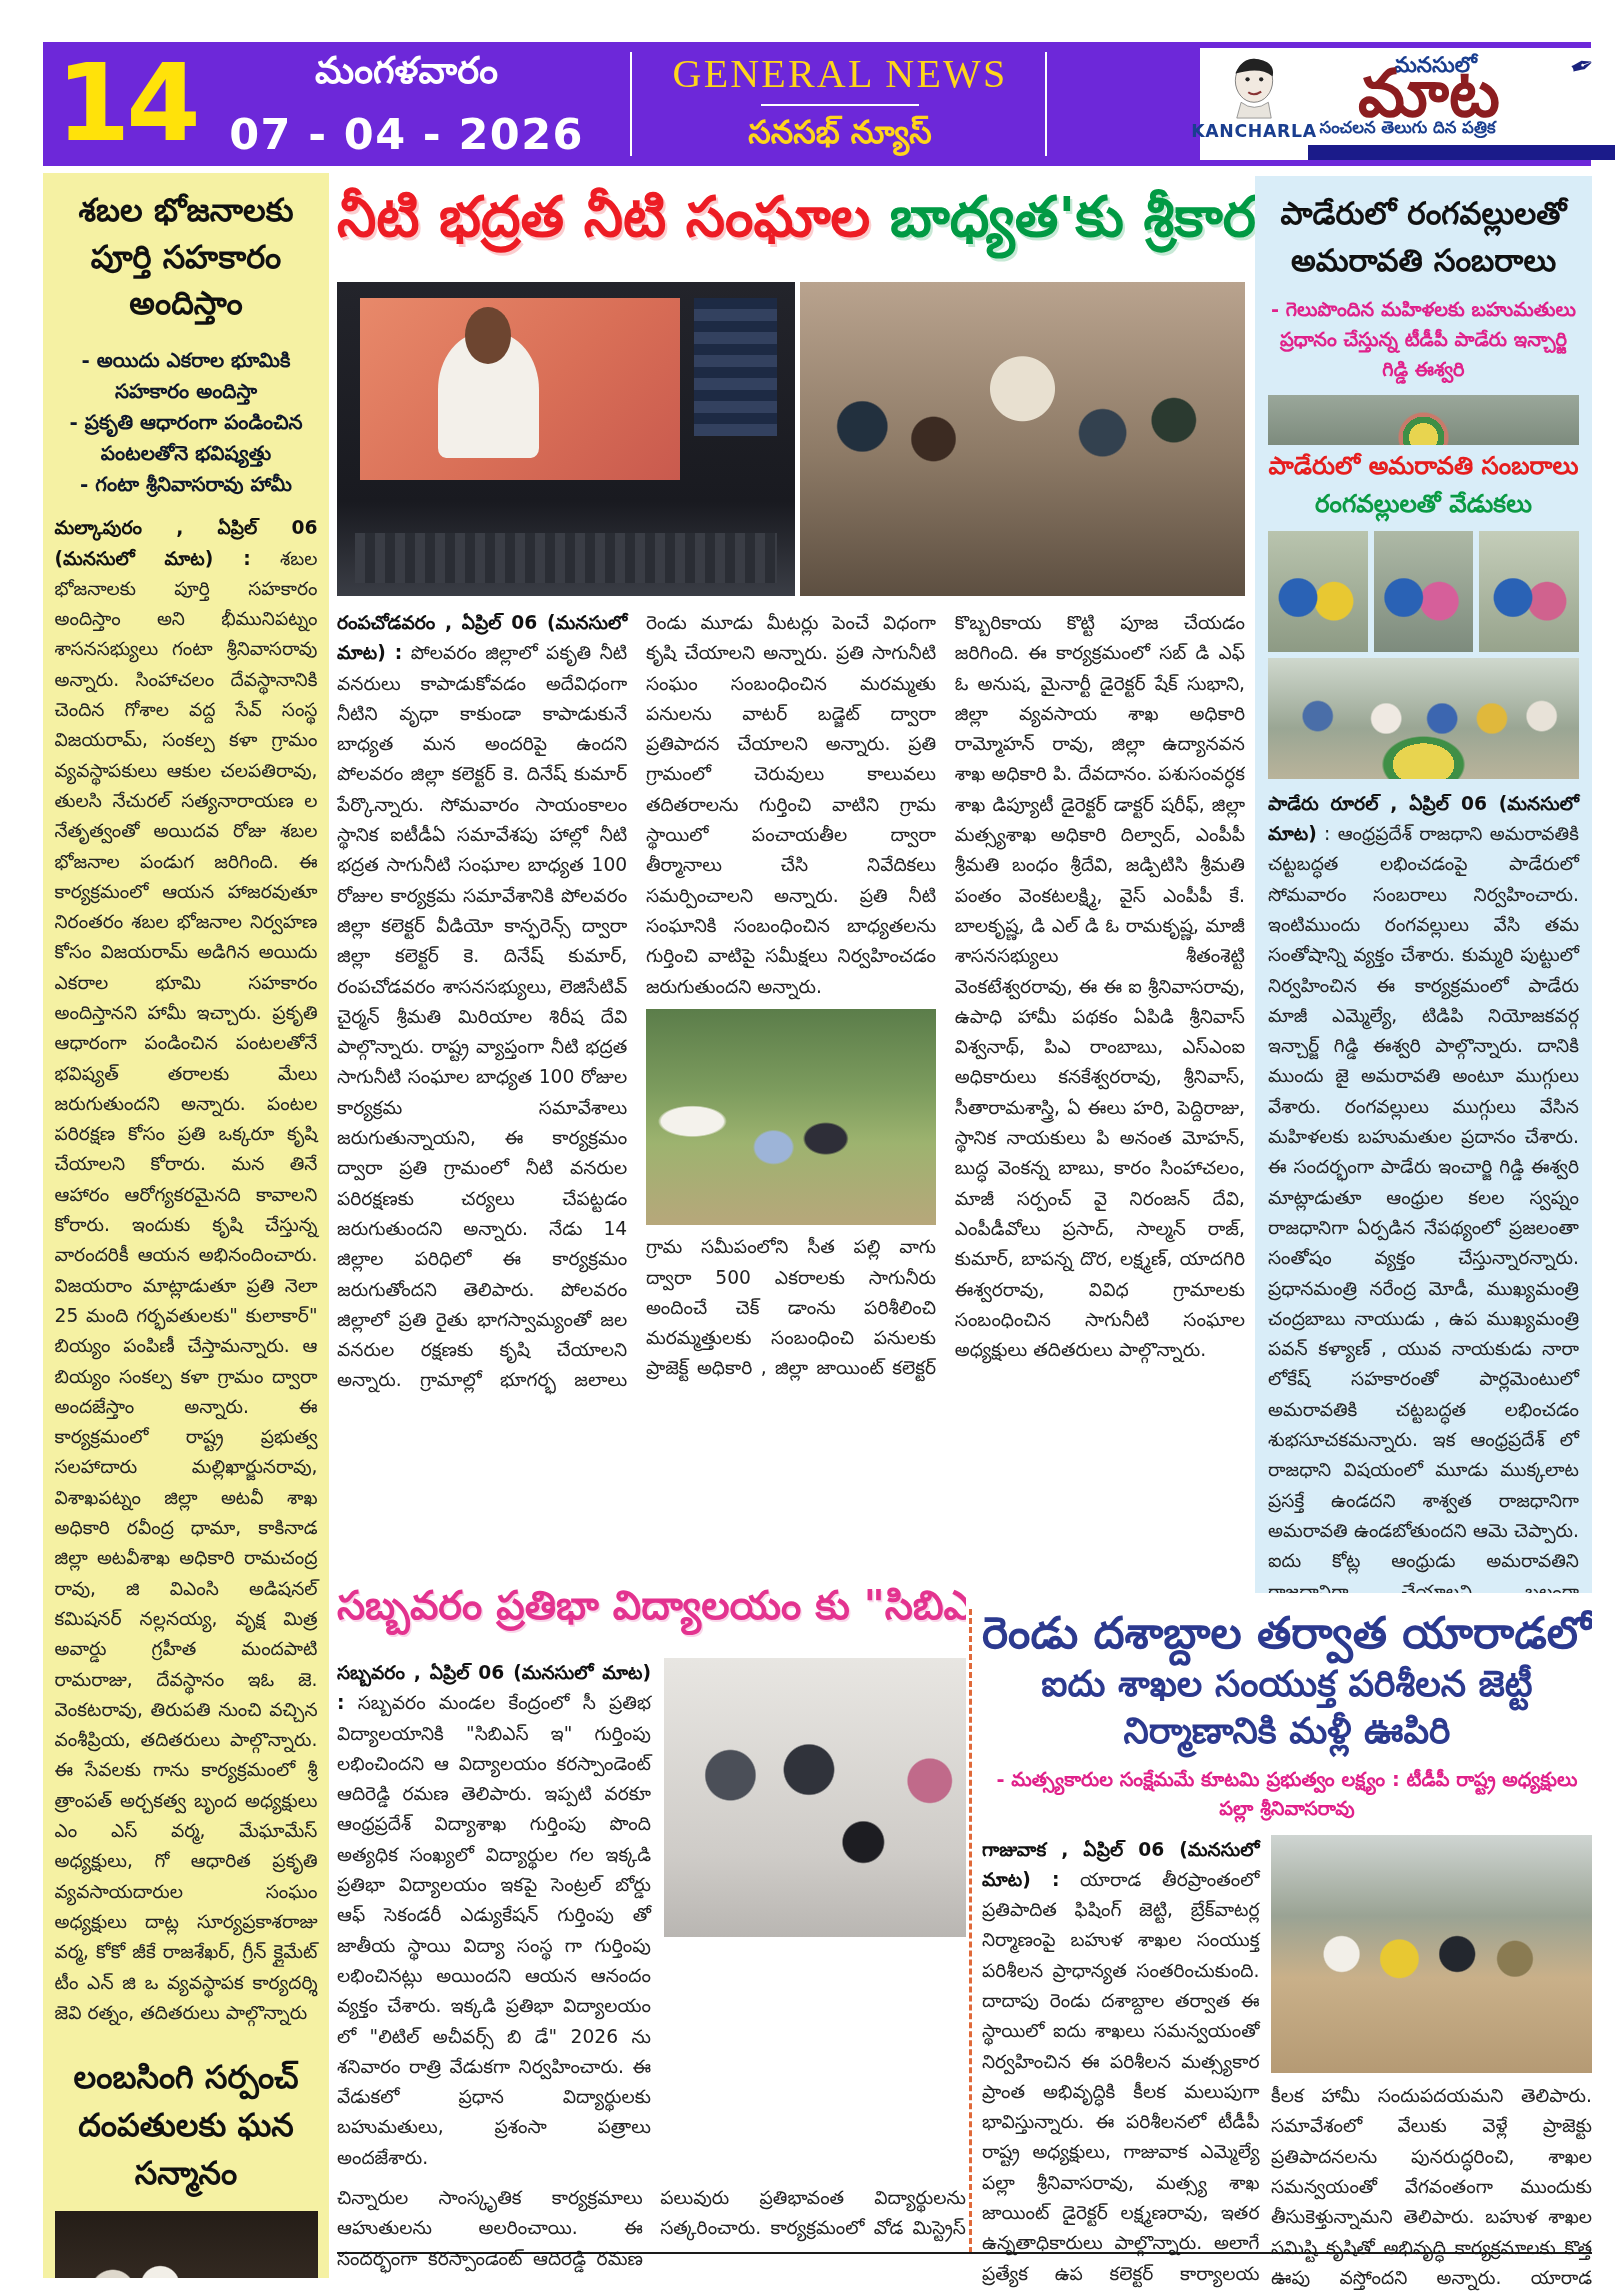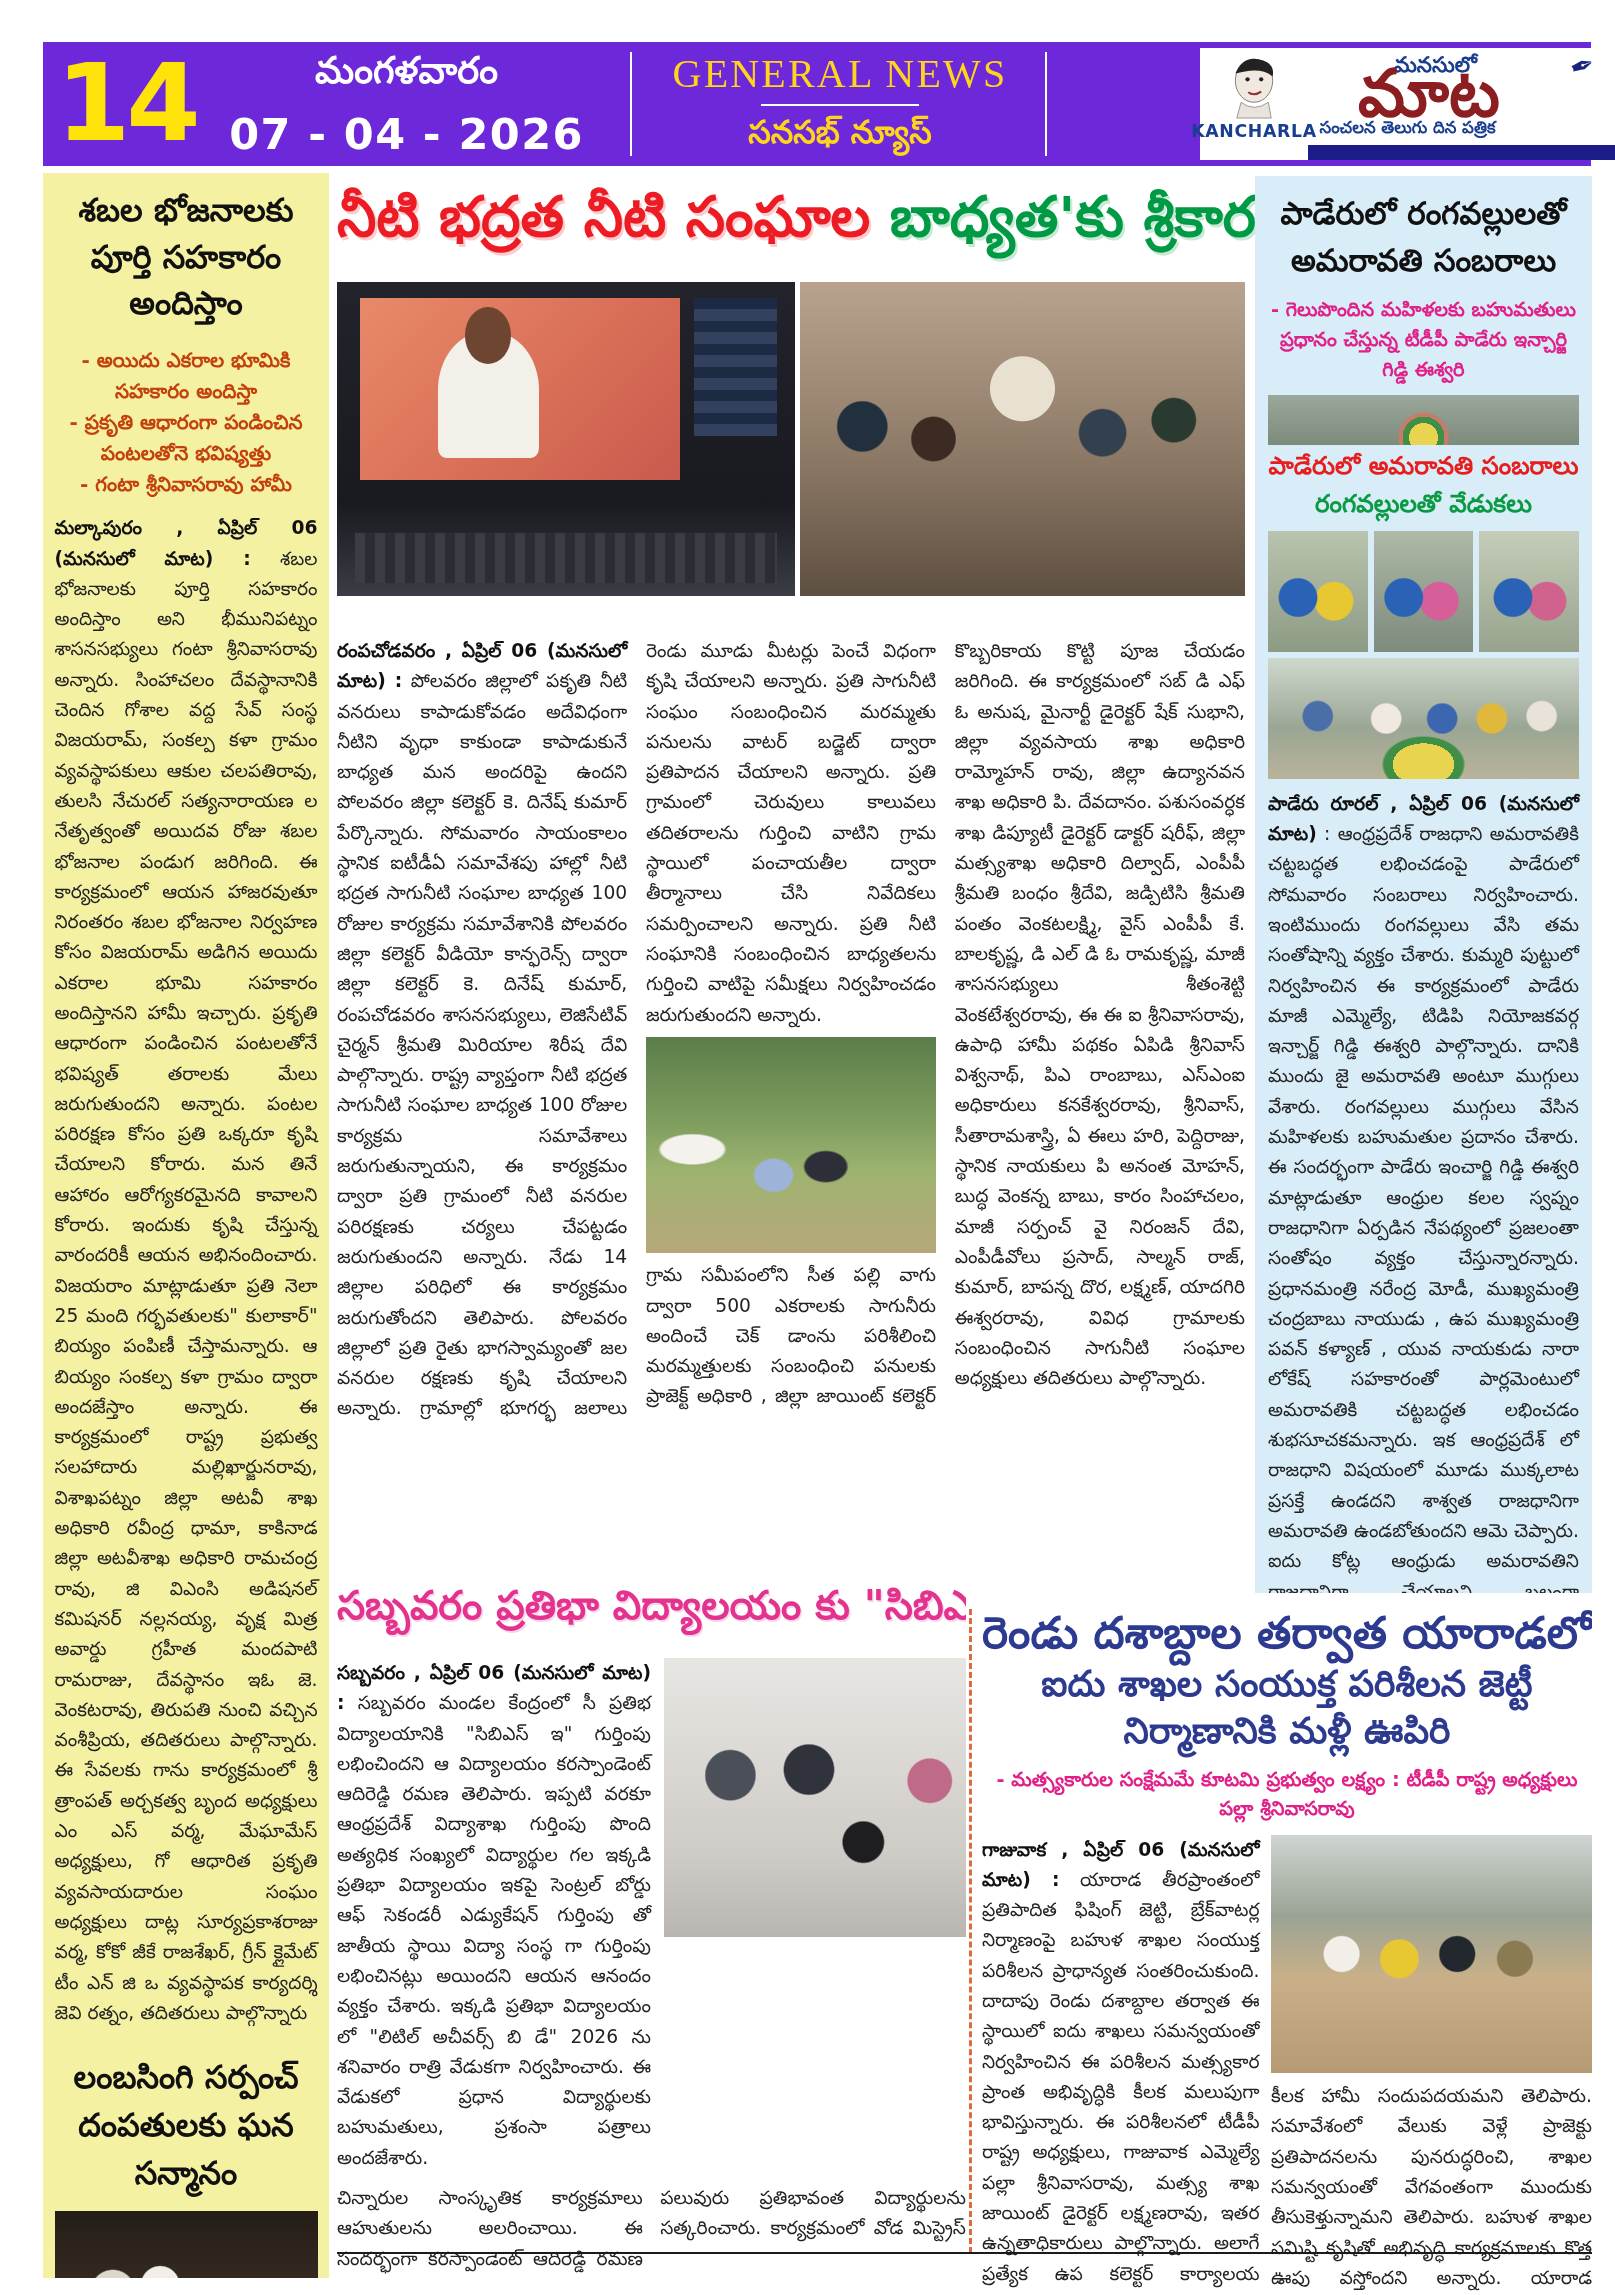--- a/index.html
+++ b/index.html
@@ -22,21 +22,21 @@
   .logo-right{flex:1;position:relative;}
   .brand-top{position:absolute;left:86px;top:4.3px;color:#1a3e8f;font-weight:bold;font-size:21.6px;}
   .brand-main{position:absolute;left:50px;top:13px;color:#8c1d20;font-weight:bold;font-size:66px;line-height:66px;}
   .pen-icon{position:absolute;right:29px;top:1.4px;font-size:29px;color:#1a237e;transform:rotate(-20deg);}
   .tagline{position:absolute;left:11.5px;bottom:18.7px;color:#1a3e8f;font-weight:bold;font-size:16.6px;}
   .logo-bar{position:absolute;left:0;bottom:0;width:100%;height:14.4px;background:#1b1b8a;}
 
   
   #leftcol{position:absolute;left:43px;top:173px;width:286px;height:2105px;background:#f5f1a3;padding:14.4px 11.5px;box-sizing:border-box;overflow:hidden;}
   .l-head{font-size:32px;font-weight:bold;color:#111;text-align:center;line-height:1.45;margin-bottom:18.7px;}
-  .l-bullet{color:#c2410c;font-weight:bold;font-size:20px;text-align:center;line-height:1.55;}
+  .l-bullet{color:#0f172a;font-weight:bold;font-size:20px;text-align:center;line-height:1.55;}
   .byline{font-weight:bold;color:#111;margin-top:24px;}
   .body-te{font-size:18.7px;color:#222;line-height:1.62;text-align:justify;}
   .l-body{margin-top:13px;}
   .l-head2{font-size:32px;font-weight:bold;color:#111;text-align:center;line-height:1.5;margin:24.5px 0 14.4px 0;}
 
   
   .ph{position:relative;overflow:hidden;background:#888;}
   .ph-video{background:linear-gradient(#23242b,#191a20 70%,#3a3d45);}
   .ph-video .screen{position:absolute;left:5%;top:5%;width:70%;height:58%;background:linear-gradient(135deg,#e8896a,#d96f57 55%,#c95a4e);}
   .ph-video .person{position:absolute;left:22%;top:16%;width:22%;height:40%;background:#f3f0ea;border-radius:46% 46% 8% 8%;}
@@ -97,21 +97,21 @@
     radial-gradient(circle at 72% 50%, #e0b83c 0 14.4px, transparent 16px),
     radial-gradient(circle at 88% 48%, #e8e2d8 0 14.4px, transparent 16px),
     linear-gradient(#cfd8cd,#9aa694 58%,#b9b39a);}
 
   
   #main-headline{position:absolute;left:337px;top:179px;width:908px;text-align:center;font-weight:bold;font-size:56px;line-height:1.35;white-space:nowrap;}
   .hl-red{color:#ed1c24;text-shadow:2.2px 2.9px 0 rgba(237,28,36,.22);}
   .hl-green{color:#019a44;text-shadow:2.2px 2.9px 0 rgba(1,154,68,.22);}
   #photo-vc{position:absolute;left:337px;top:282px;width:458px;height:314px;}
   #photo-meet{position:absolute;left:800px;top:282px;width:445px;height:314px;}
-  #main-body{position:absolute;left:337px;top:636px;width:908px;height:944px;column-count:3;column-gap:18.7px;overflow:hidden;}
+  #main-body{position:absolute;left:337px;top:608px;width:908px;height:944px;column-count:3;column-gap:18.7px;overflow:hidden;}
   .inline-photo{width:100%;height:216px;margin:7.2px 0;break-inside:avoid;}
 
   
   #paderu{position:absolute;left:1255px;top:176px;width:337px;height:1417px;background:#d9edf8;padding:14.4px 13px;box-sizing:border-box;overflow:hidden;}
   .p-head{font-size:31px;font-weight:bold;color:#111;text-align:center;line-height:1.5;}
   .p-sub{color:#e0218a;font-weight:bold;font-size:19.4px;text-align:center;line-height:1.55;margin-top:11.5px;}
   .cap-red{color:#e61e1e;font-weight:bold;font-size:24.5px;text-align:center;margin-top:5.8px;}
   .cap-green{color:#0b9a44;font-weight:bold;font-size:24.5px;text-align:center;margin:2.9px 0 7.2px 0;}
   .portraits{display:flex;gap:5.8px;margin-bottom:5.8px;}
   .portraits .ph{flex:1;height:121px;}

